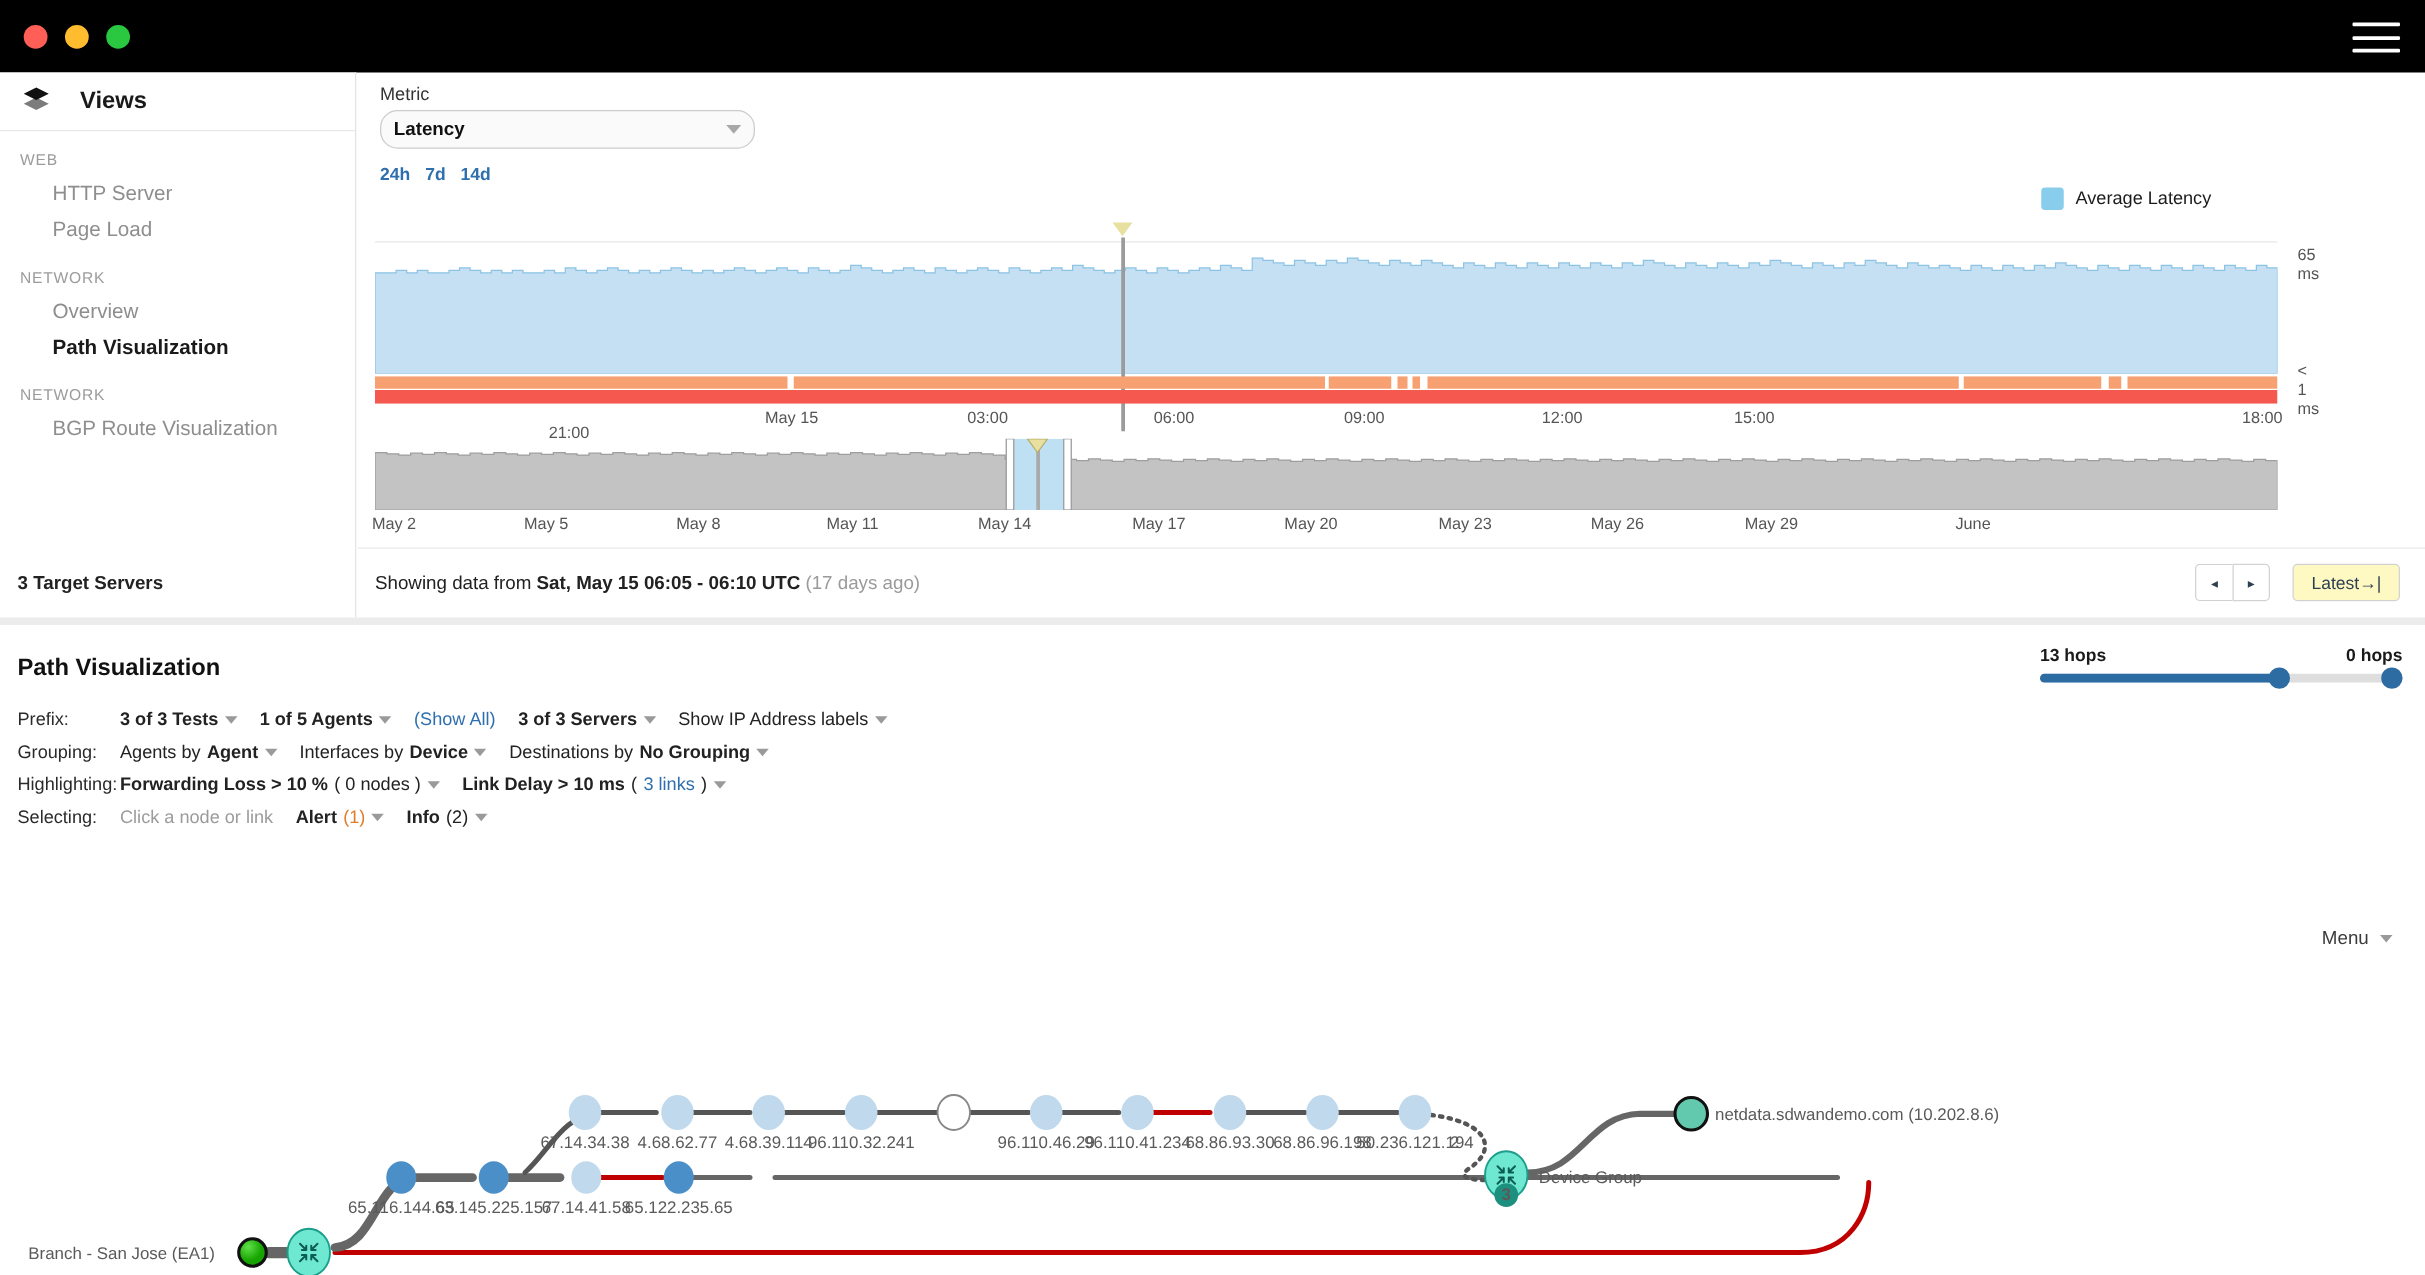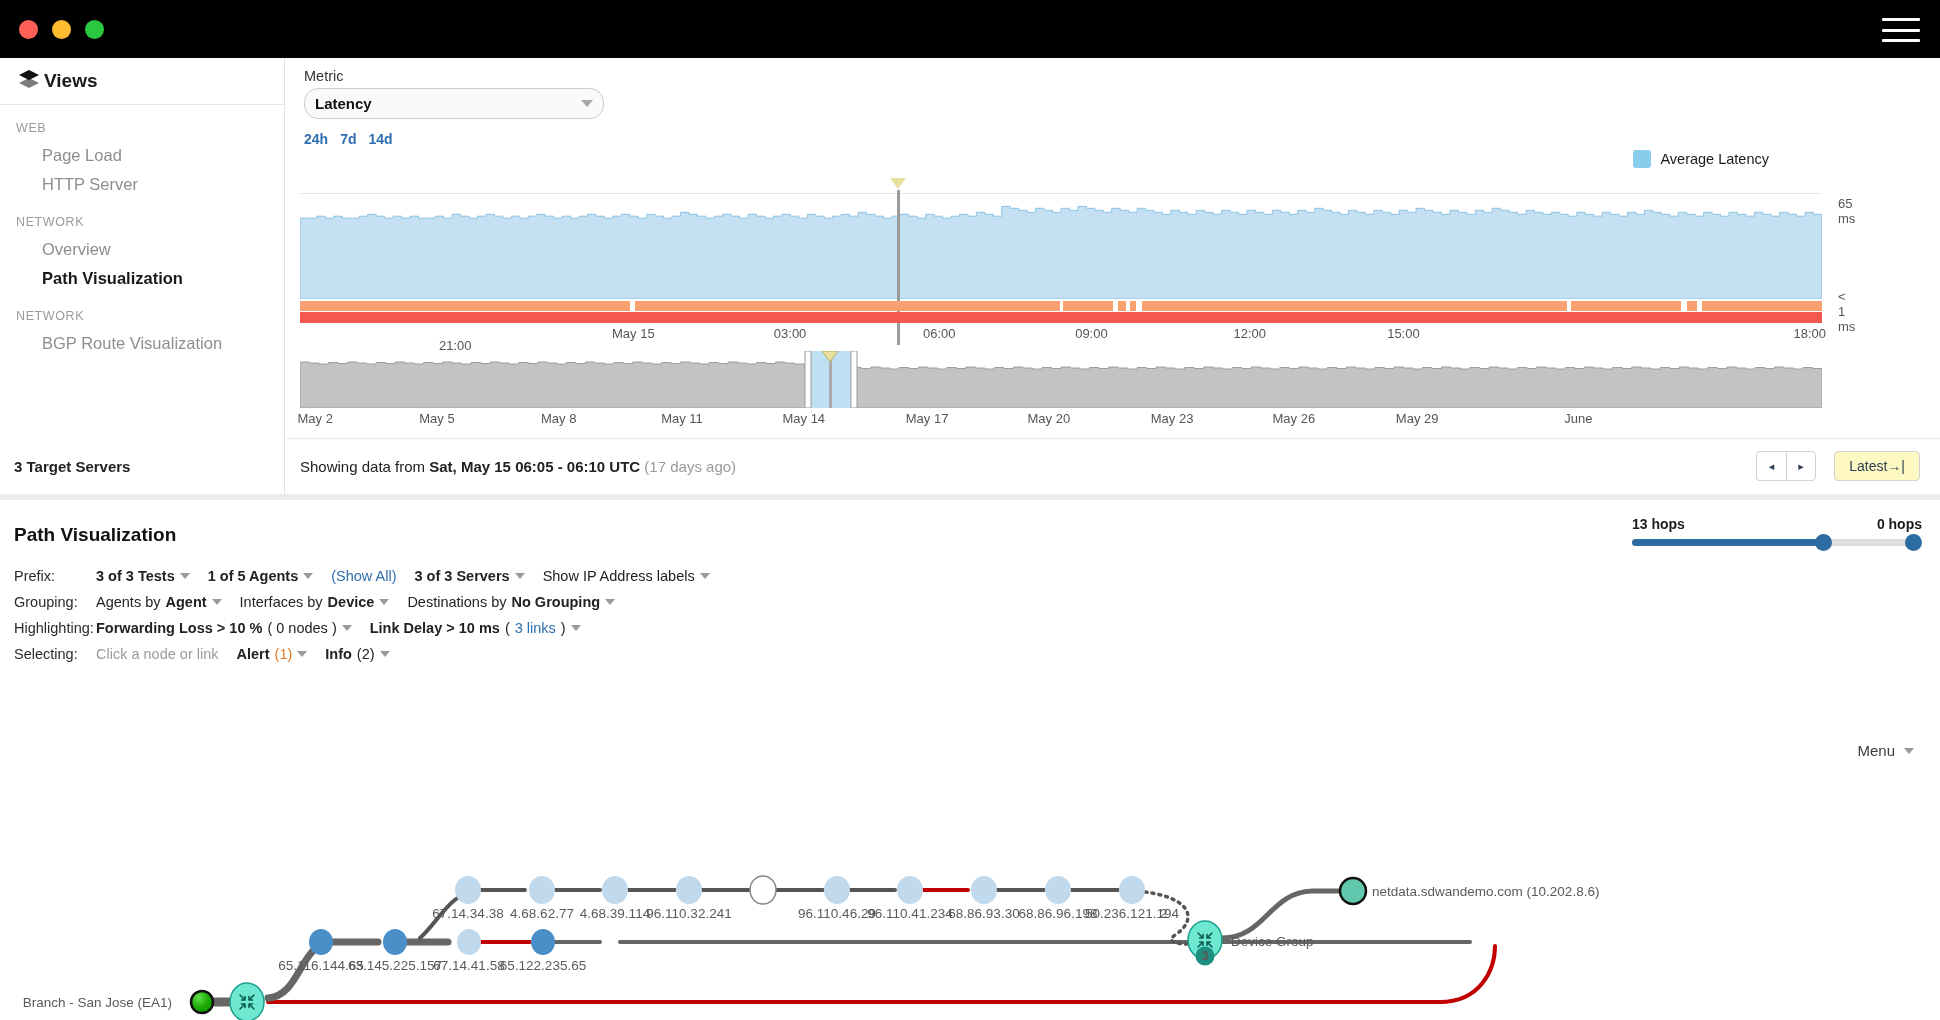--- a/index.html
+++ b/index.html
@@ -24,21 +24,21 @@
     display: flex; flex-direction: column; justify-content: space-between; cursor: pointer;
   }
   #hamburger i { display: block; height: 3px; background: #fff; border-radius: 1px; }
 
   
   #sidebar {
     position: absolute; top: 58px; left: 0; width: 285px; height: 380px;
     border-right: 1px solid #e3e3e3; background: #fff;
   }
   #views-head {
-    height: 47px; display: flex; align-items: center; gap: 4px; padding-left: 18px;
+    height: 47px; display: flex; align-items: center; gap: 24px; padding-left: 18px;
     border-bottom: 1px solid #e9e9e9;
   }
   #views-head .lbl { font-size: 19px; font-weight: bold; color: #1a1a1a; }
   .section-label {
     font-size: 12.5px; color: #9b9b9b; letter-spacing: .6px;
     padding: 16px 0 6px 16px;
   }
   .nav-item {
     font-size: 16.5px; color: #8e8e8e; padding: 5px 0 5px 42px; cursor: pointer;
   }
@@ -178,22 +178,22 @@
     <span>
       <svg width="22" height="20" viewBox="0 0 22 20">
         <polygon points="11,1 21,6 11,11 1,6" fill="#111"></polygon>
         <polygon points="11,9 21,14 11,19 1,14" fill="#111" opacity=".55"></polygon>
       </svg>
     </span>
     <span class="lbl">Views</span>
   </div>
 
   <div class="section-label">WEB</div>
+  <div class="nav-item">HTTP Server</div>
   <div class="nav-item">Page Load</div>
-  <div class="nav-item">HTTP Server</div>
 
   <div class="section-label">NETWORK</div>
   <div class="nav-item">Overview</div>
   <div class="nav-item active">Path Visualization</div>
 
   <div class="section-label">NETWORK</div>
   <div class="nav-item">BGP Route Visualization</div>
 </div>
 <div id="target-servers">3 Target Servers</div>
 

